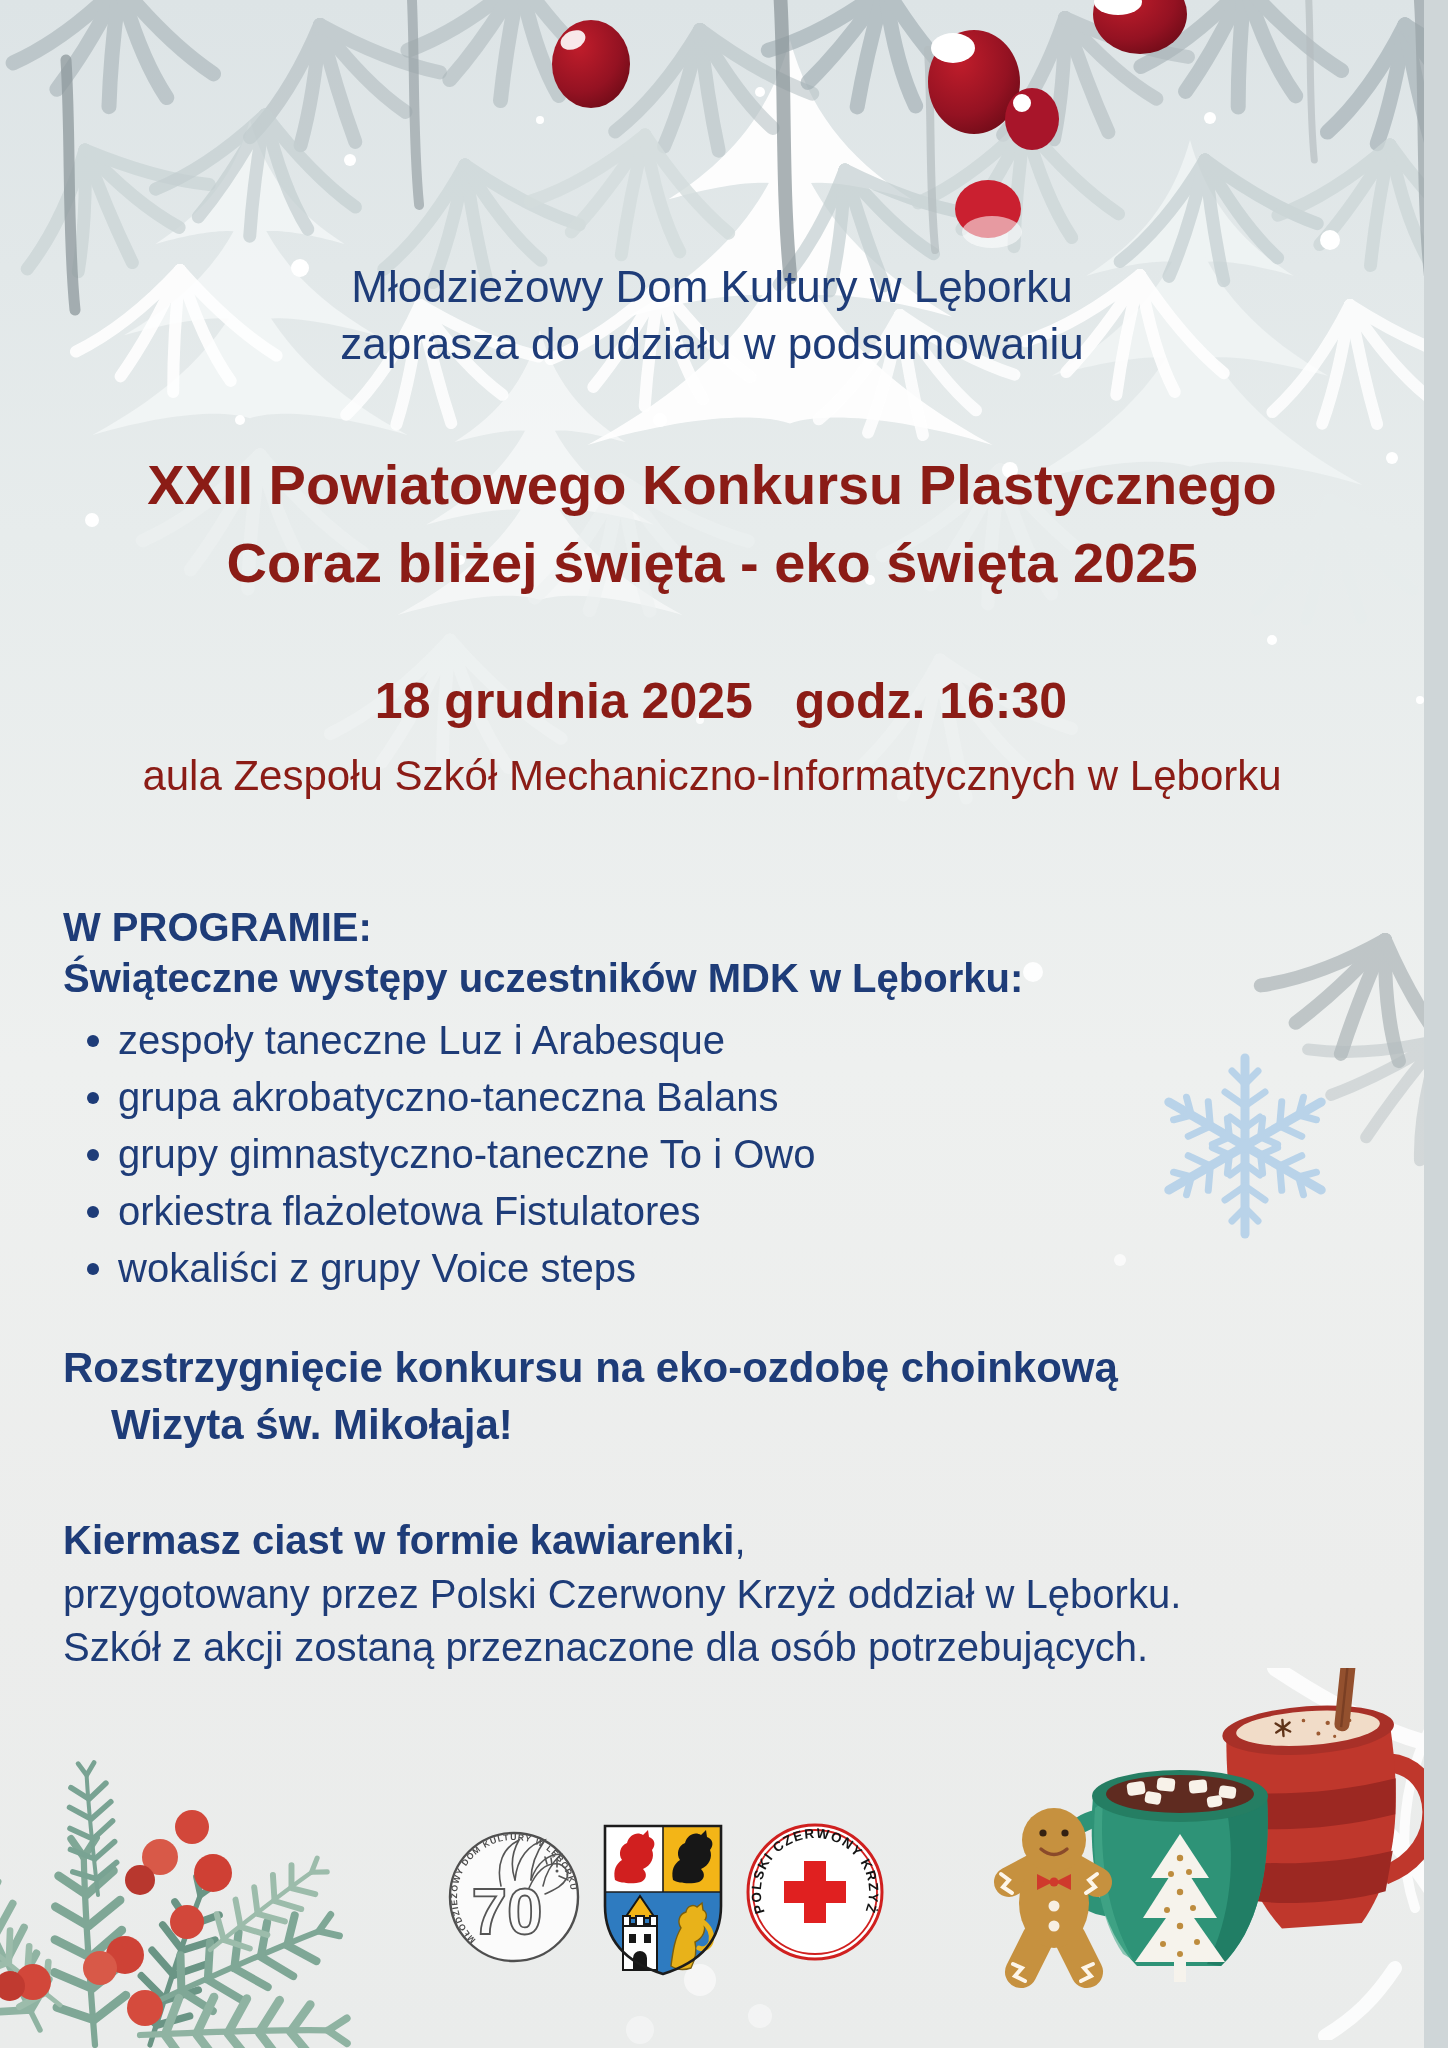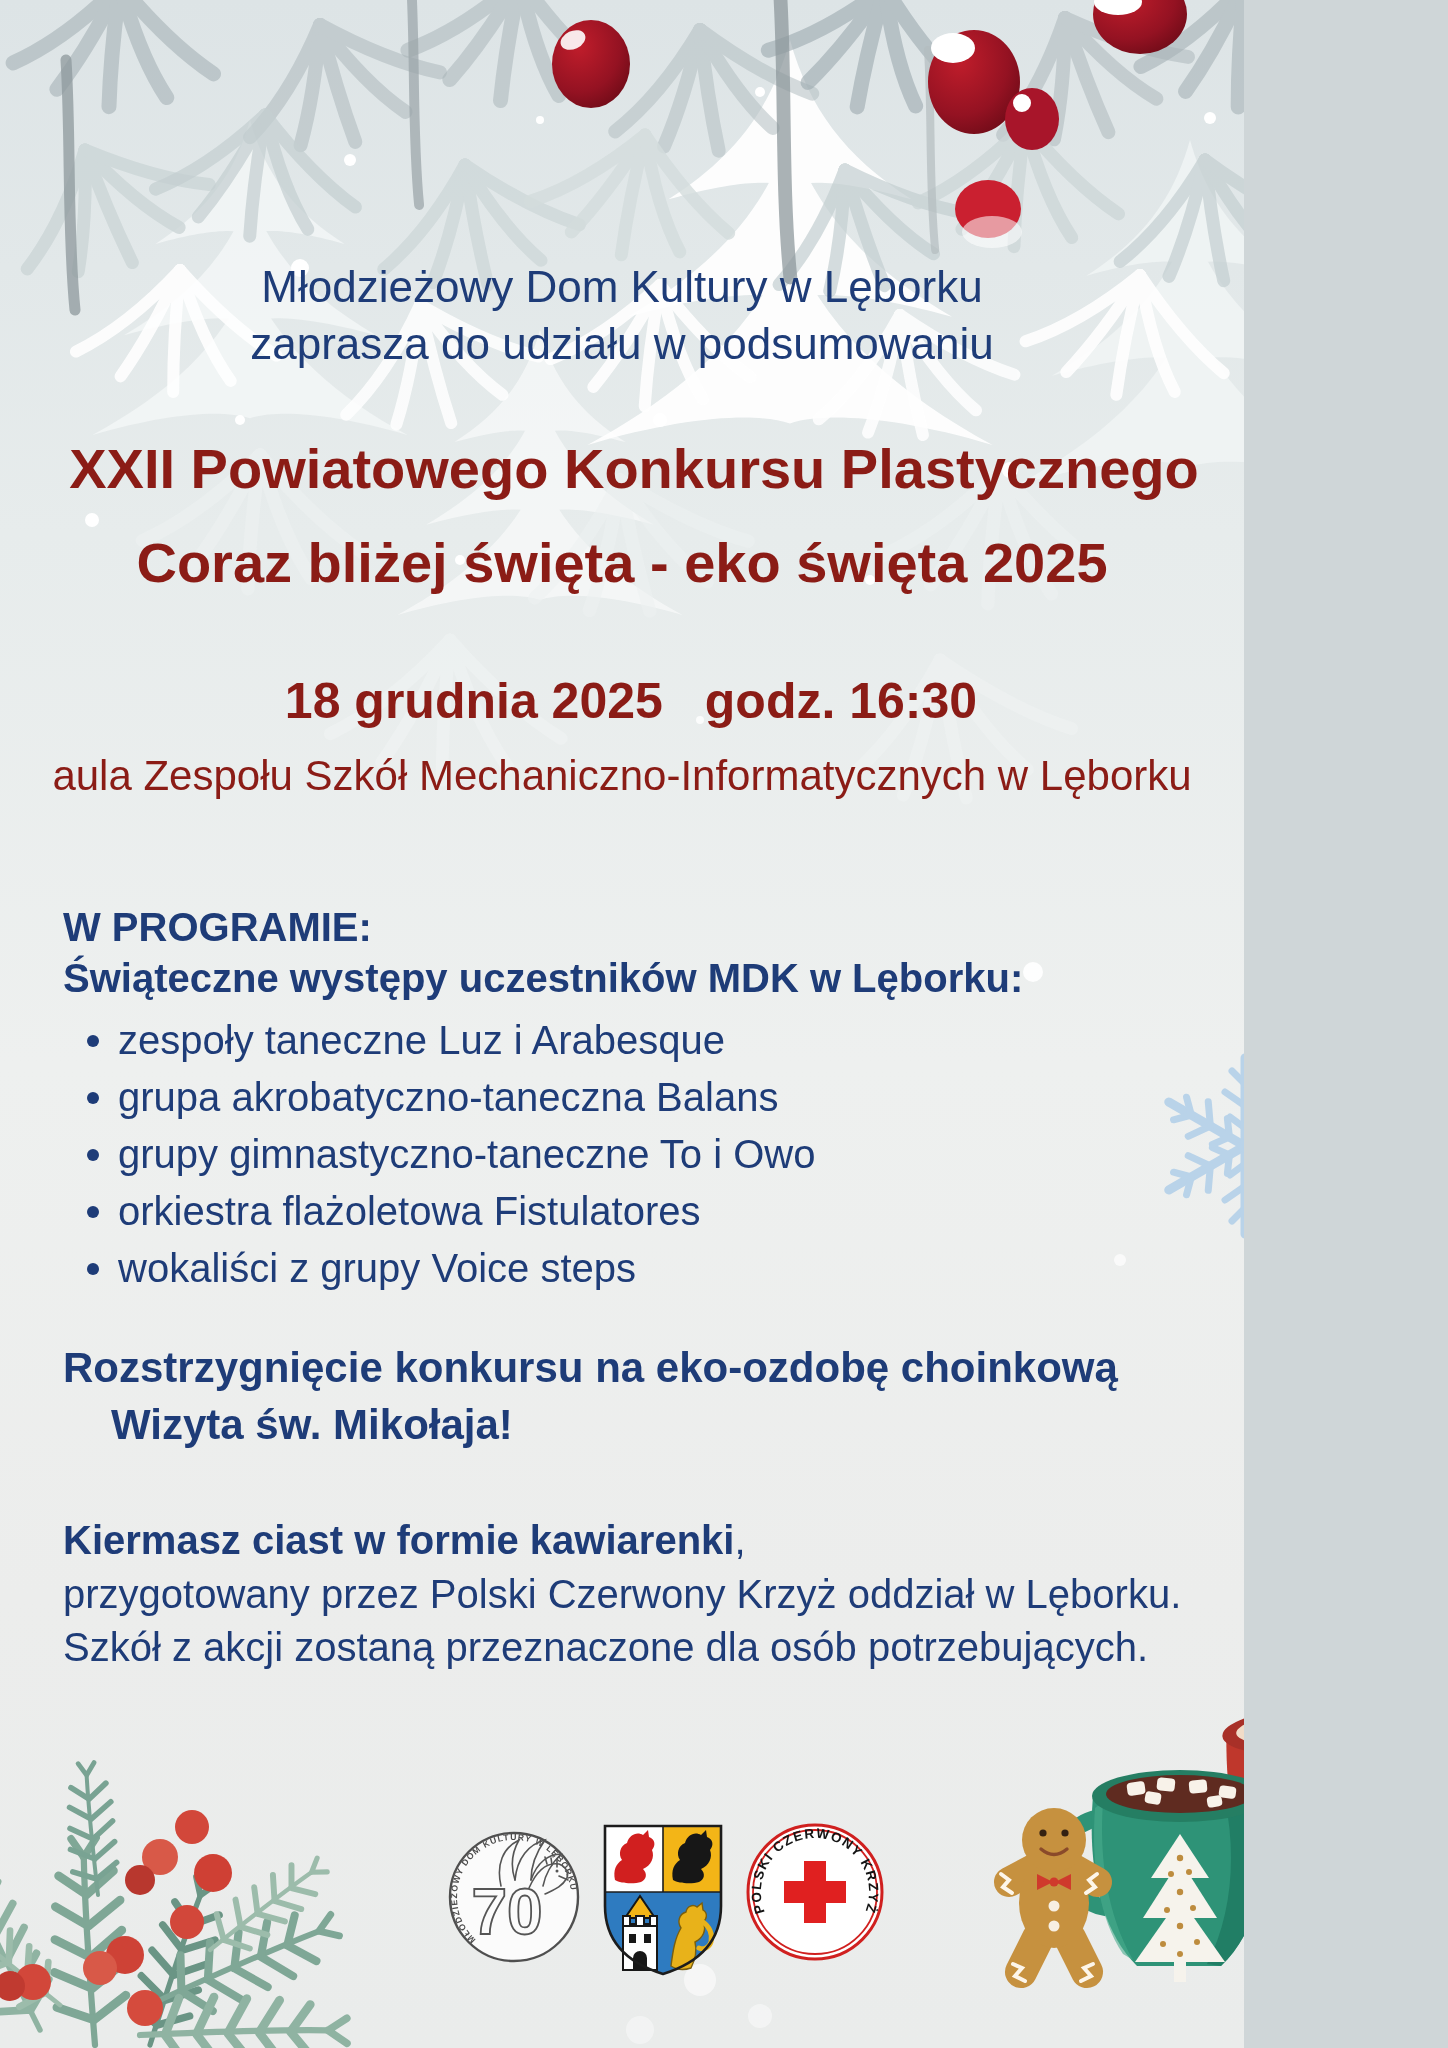--- a/index.html
+++ b/index.html
@@ -1,28 +1,28 @@
 <!DOCTYPE html>
 <html lang="pl"><head>
 <meta charset="utf-8">
 <style>
   html,body{margin:0;padding:0;background:#cfd6d8;}
   .poster{
-    position:relative;width:1244px;height:2048px;overflow:hidden;
+    position:relative;width:1424px;height:2048px;overflow:hidden;
     background:linear-gradient(180deg,#dde4e6 0%,#e7ecec 26%,#eef0ef 52%,#ecedec 78%,#eaeceb 100%);
     font-family:"Liberation Sans",sans-serif;
   }
   .abs{position:absolute;}
   .center-line{position:absolute;left:0;width:100%;text-align:center;white-space:nowrap;}
   .left-line{position:absolute;left:63px;white-space:nowrap;}
   .navy{color:#1e3c78;}
   .red{color:#8b1c16;}
   .header-1{top:262px;font-size:44px;}
   .header-2{top:319px;font-size:44px;}
-  .title-1{top:436px;font-size:56px;font-weight:bold;padding-left:12px;}
+  .title-1{top:452px;font-size:56px;font-weight:bold;}
   .title-2{top:530px;font-size:56px;font-weight:bold;}
   .date-line{top:672px;font-size:50px;font-weight:bold;padding-left:9px;}
   .date-line .time-part{display:inline-block;margin-left:42px;}
   .venue-line{top:744px;font-size:42px;margin-top:8px;}
   .prog-heading{top:905px;font-size:40px;font-weight:bold;}
   .prog-sub{top:956px;font-size:40px;font-weight:bold;}
   ul.prog-list{position:absolute;left:63px;top:1012px;margin:0;padding:0;list-style:none;}
   ul.prog-list li{
     position:relative;padding-left:55px;font-size:40px;line-height:57px;
     color:#1e3c78;white-space:nowrap;

